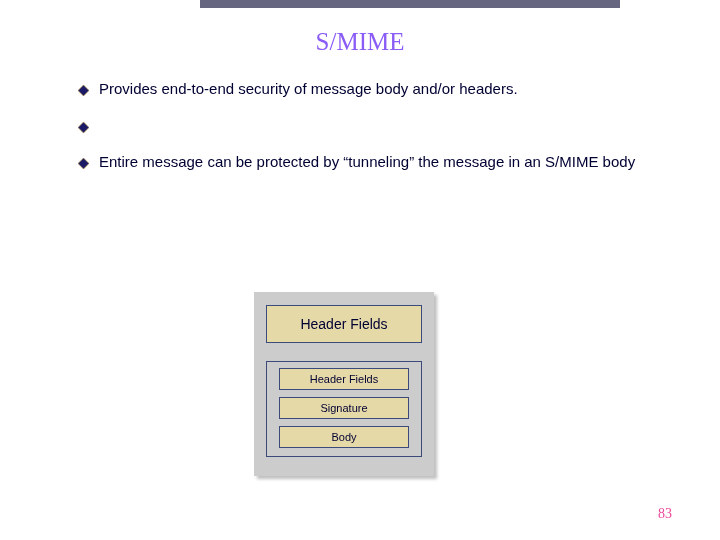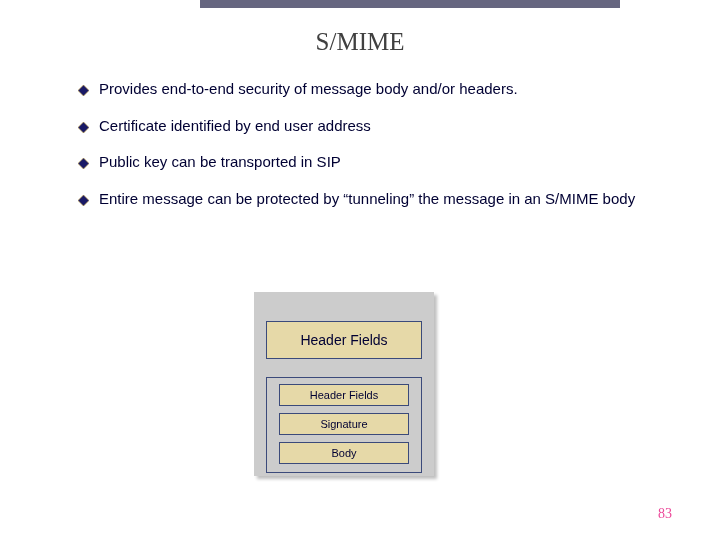--- a/index.html
+++ b/index.html
@@ -20,21 +20,21 @@
     background: #666680;
   }
   .title {
     position: absolute;
     top: 28px;
     left: 0;
     width: 720px;
     text-align: center;
     font-family: Georgia, 'Times New Roman', serif;
     font-size: 25px;
-    color: #404040;
+    color: #8b5cf6;
     font-weight: normal;
   }
   .bullets {
     position: absolute;
     top: 78px;
     left: 78px;
     width: 600px;
   }
   .bullet-row {
     display: flex;
@@ -53,21 +53,21 @@
     font-family: Verdana, Geneva, sans-serif;
   }
   .diagram {
     position: absolute;
     top: 292px;
     left: 254px;
     width: 180px;
     height: 184px;
     background: #cccccc;
     box-shadow: 3px 3px 3px rgba(0,0,0,0.25);
-    padding: 29px 12px 10px 12px;
+    padding: 13px 12px 10px 12px;
   }
   .outer-box {
     background: #e6d9a8;
     border: 1px solid #3b4a7a;
     width: 100%;
     height: 38px;
     display: flex;
     align-items: center;
     justify-content: center;
     font-size: 14px;
@@ -119,29 +119,20 @@
         </svg>
     </span>
     <span class="bullet-text">Provides end-to-end security of message body and/or headers.</span>
   </div>
   <div class="bullet-row">
     <span class="bullet-icon">
       <svg width="11" height="11" viewBox="0 0 11 11">
           <rect x="5.5" y="0" width="7.8" height="7.8" transform="rotate(45 5.5 0)" fill="#1a1a66" stroke="#c0a040" stroke-width="0.6"></rect>
         </svg>
     </span>
-    <span class="bullet-text">Certificate identified by end user address</span>
-  </div>
-  <div class="bullet-row">
-    <span class="bullet-icon">
-      <svg width="11" height="11" viewBox="0 0 11 11">
-          <rect x="5.5" y="0" width="7.8" height="7.8" transform="rotate(45 5.5 0)" fill="#1a1a66" stroke="#c0a040" stroke-width="0.6"></rect>
-        </svg>
-    </span>
-    <span class="bullet-text">Public key can be transported in SIP</span>
   </div>
   <div class="bullet-row">
     <span class="bullet-icon">
       <svg width="11" height="11" viewBox="0 0 11 11">
           <rect x="5.5" y="0" width="7.8" height="7.8" transform="rotate(45 5.5 0)" fill="#1a1a66" stroke="#c0a040" stroke-width="0.6"></rect>
         </svg>
     </span>
     <span class="bullet-text">Entire message can be protected by “tunneling” the message in an S/MIME body</span>
   </div>
 </div>

